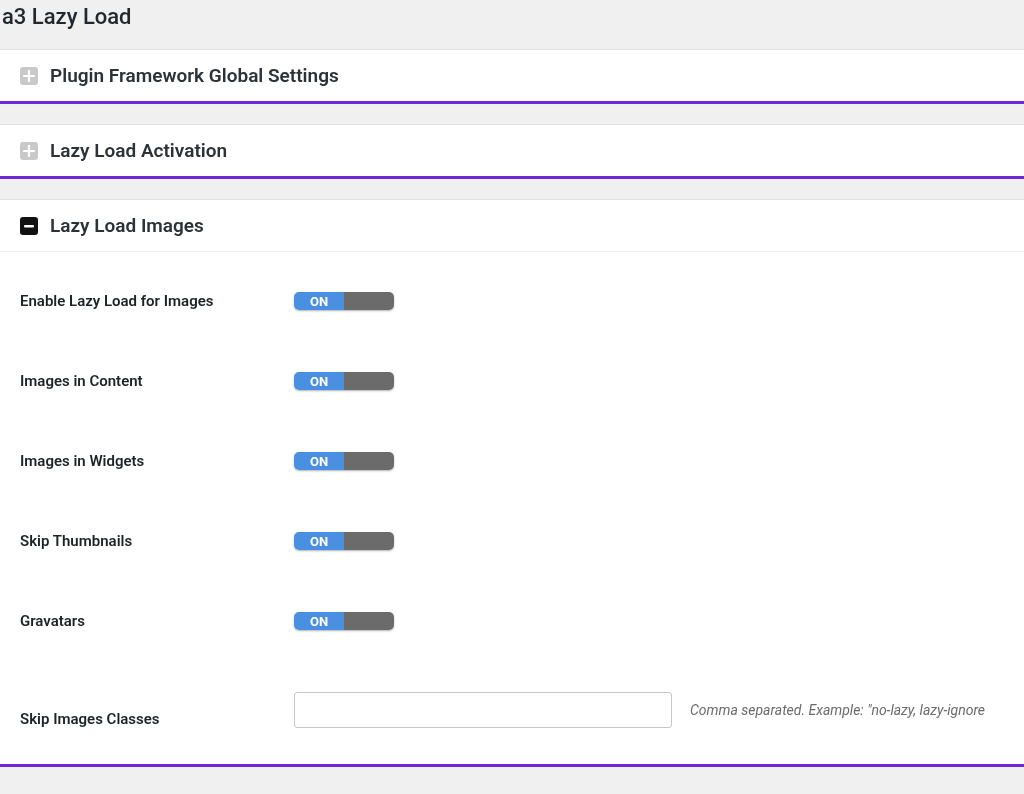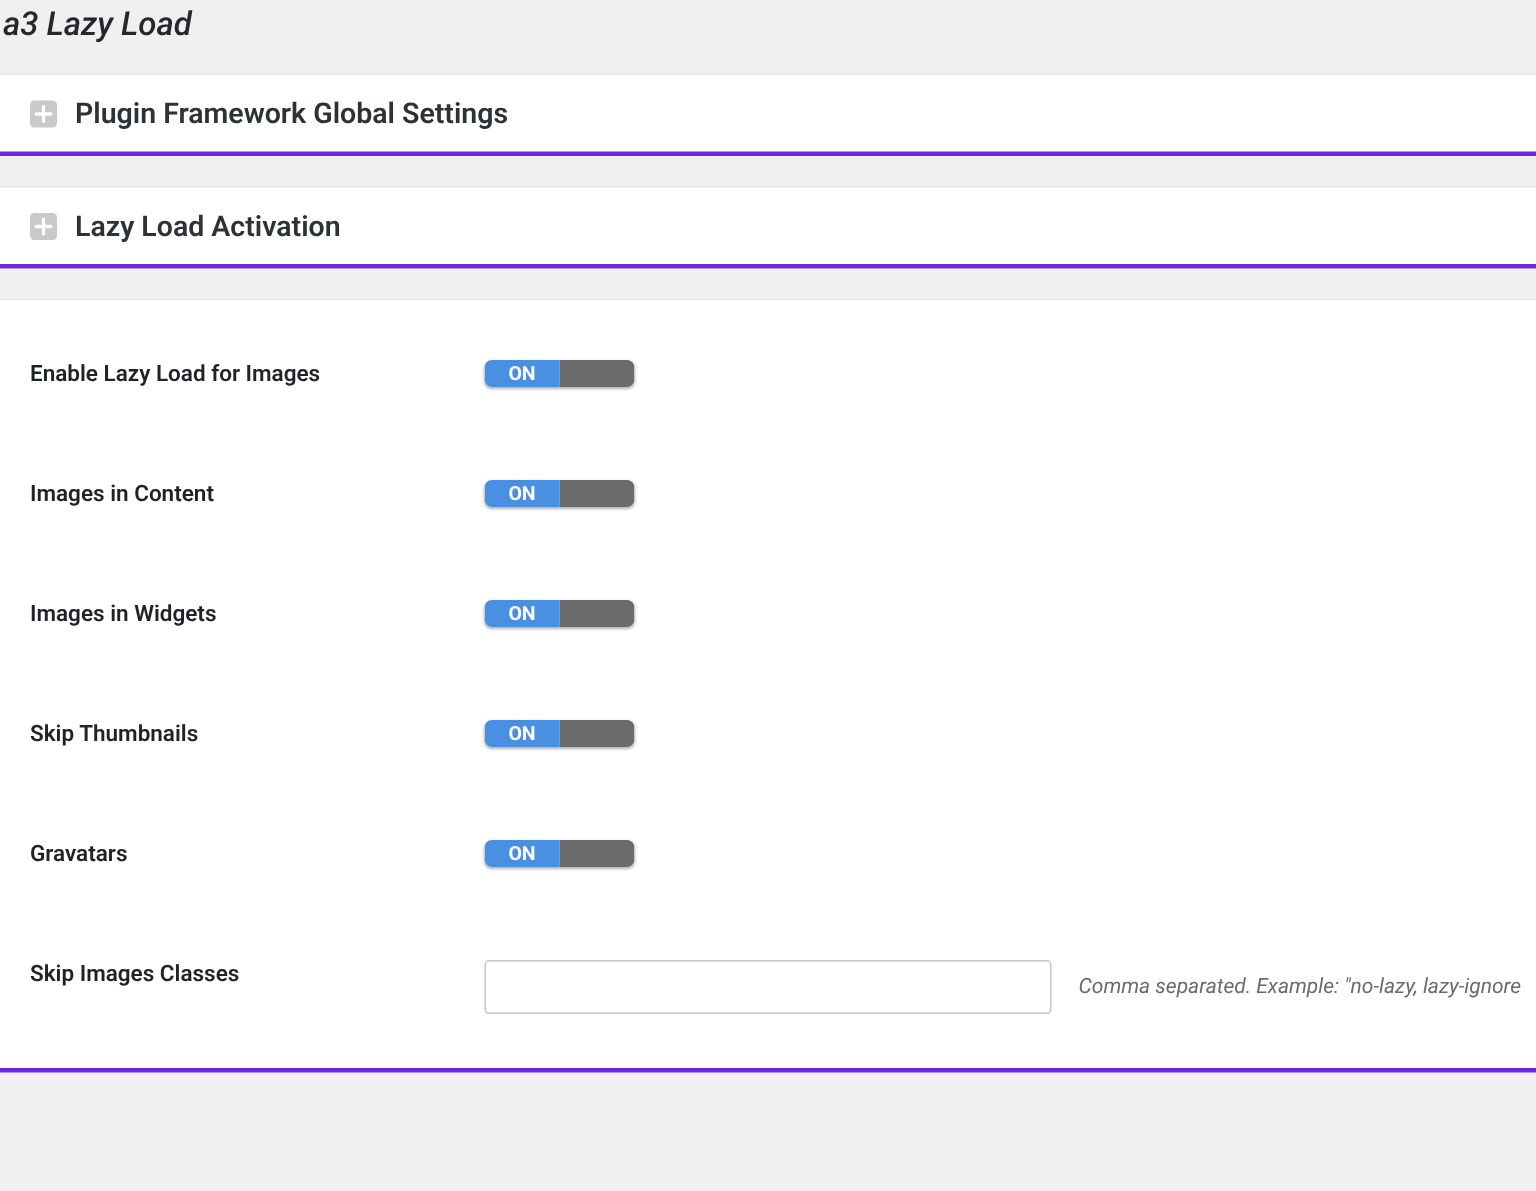--- a/index.html
+++ b/index.html
@@ -7,21 +7,20 @@
     font-family: -apple-system, BlinkMacSystemFont, "Segoe UI", Roboto, "Helvetica Neue", Arial, sans-serif;
     background: #f0f0f1;
     color: #1d2327;
     width: 1024px;
   }
   .page-title {
     font-size: 22px;
     font-weight: 500;
     color: #23282d;
     padding: 4px 0 20px 2px;
-    font-style: italic;
   }
 
   .panel {
     background: #fff;
     border-top: 1px solid #e3e3e3;
     border-bottom: 3px solid #6d28d9;
     margin-bottom: 20px;
   }
 
   .panel-heading {
@@ -49,23 +48,22 @@
   }
   .toggle-icon.plus { background: #c9c9c9; }
   .toggle-icon.plus svg path { stroke:#fff; }
   .toggle-icon.minus { background: #111; }
   .toggle-icon.minus svg rect { fill:#fff; }
 
   .panel-body { padding: 20px 20px 8px 20px; }
 
   .form-row {
     display: flex;
-    align-items: flex-start;
+    align-items: flex-end;
     padding: 20px 0 42px 0;
-    gap: 29px;
   }
   .form-row.small-gap { padding-bottom: 28px; }
 
   .form-label {
     width: 274px;
     font-size: 15px;
     font-weight: 600;
     color: #1d2327;
     flex-shrink: 0;
   }
@@ -131,20 +129,28 @@
     <span class="toggle-icon plus">
       <svg width="12" height="12" viewBox="0 0 12 12">
           <path d="M6 1 V11 M1 6 H11" stroke-width="2.2" stroke-linecap="round"></path>
         </svg>
     </span>
     <span>Lazy Load Activation</span>
   </div>
 </div>
 
 <div class="panel">
+  <div class="panel-heading">
+    <span class="toggle-icon minus">
+      <svg width="12" height="12" viewBox="0 0 12 12">
+          <rect x="1" y="5" width="10" height="2.4" rx="1"></rect>
+        </svg>
+    </span>
+    <span>Lazy Load Images</span>
+  </div>
   <div class="panel-body">
 
     <div class="form-row">
       <div class="form-label">Enable Lazy Load for Images</div>
       <div class="form-control">
         <div class="toggle">
           <div class="seg on">ON</div>
           <div class="seg off"></div>
         </div>
       </div>

